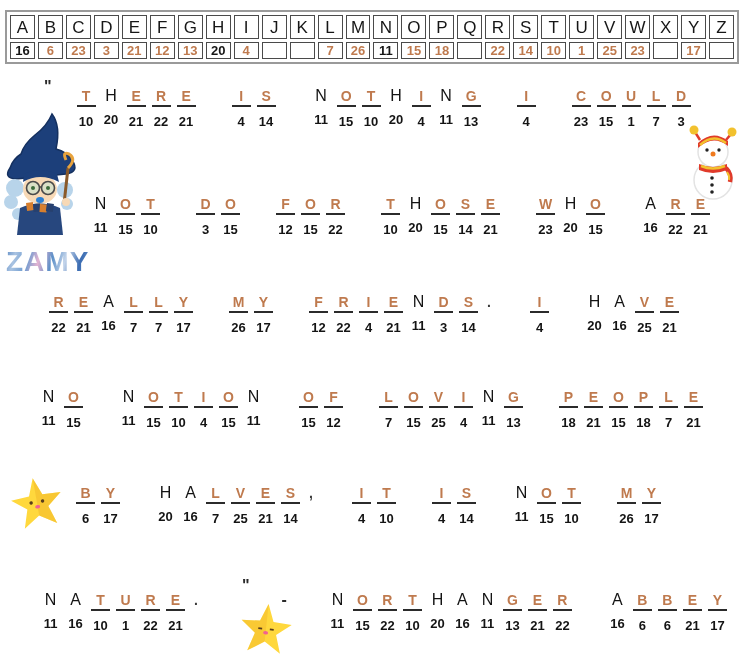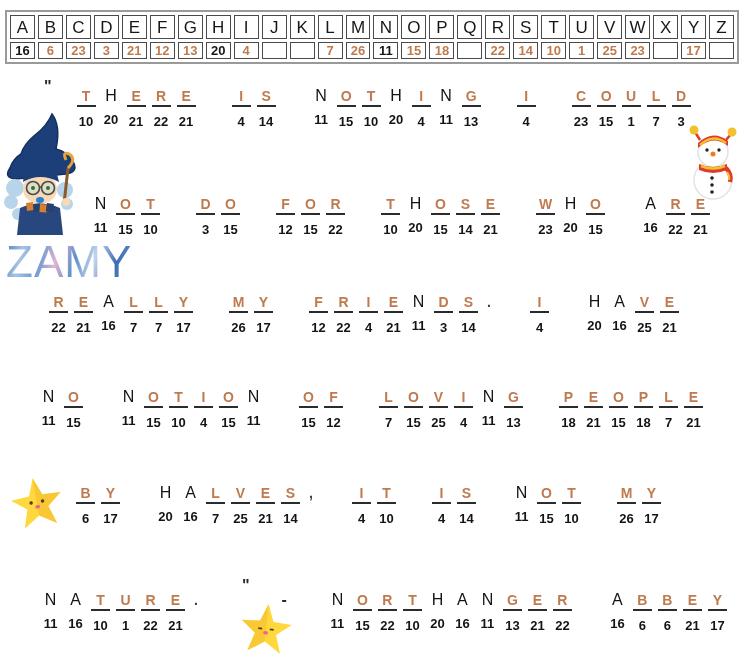--- a/index.html
+++ b/index.html
@@ -37,21 +37,21 @@
   .tok{font-size:16px;font-weight:bold;color:#2b2b2b;line-height:16px}
   .tok.quote{position:relative;top:-9px;margin-right:22px}
   .tok.quote.closing{top:-14px;margin:0 28px 0 8px}
   .tok.dash{margin:0 38px 0 4px}
 
   
   .wizard{position:absolute;left:2px;top:108px}
   .snowman{position:absolute;left:684px;top:122px}
   .star1{position:absolute;left:8px;top:474px;transform:rotate(-10deg)}
   .star2{position:absolute;left:236px;top:600px;transform:rotate(6deg)}
-  .zamy{position:absolute;left:6px;top:238px;font-size:44px;font-weight:normal;
+  .zamy{position:absolute;left:6px;top:238px;font-size:28px;font-weight:bold;
         letter-spacing:1px;line-height:48px;
         background:linear-gradient(105deg,#4d7fbe 0%,#a9c3e2 14%,#6d9bcf 28%,
                    #e3b3d2 40%,#5d90c8 54%,#c3d4ea 68%,#3b6cb2 84%,#7fa6d4 100%);
         -webkit-background-clip:text;background-clip:text;color:transparent}
 </style>
 </head>
 <body>
 
 <div class="page">
 

